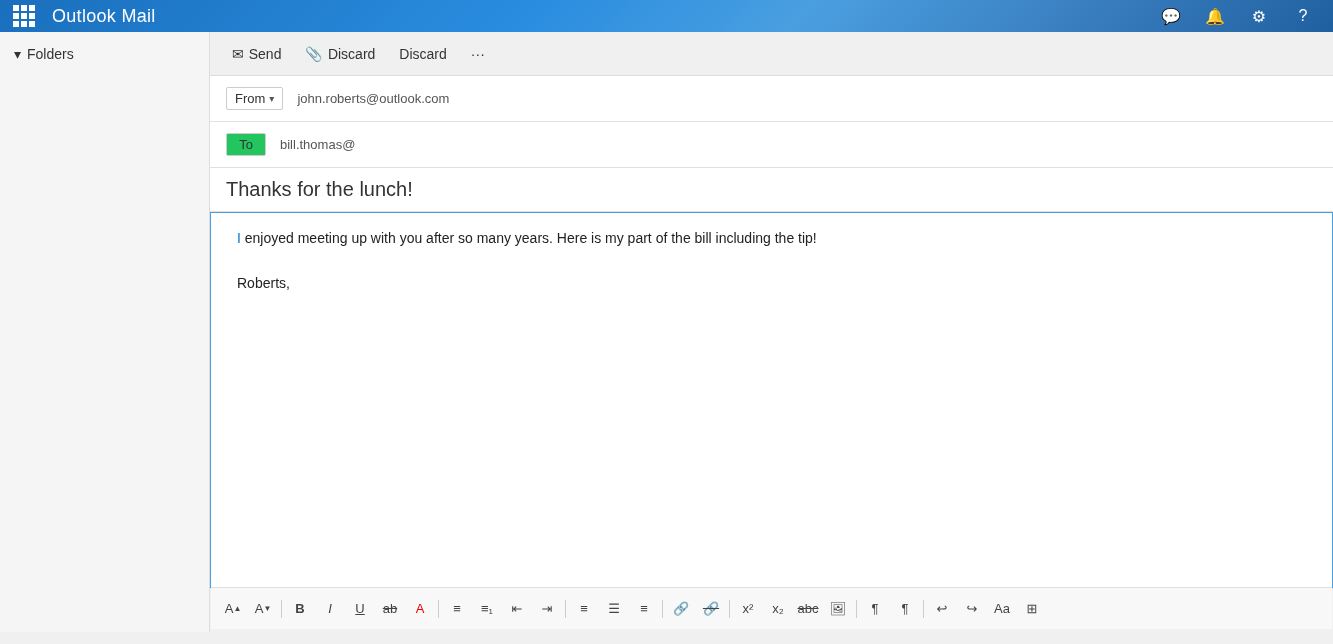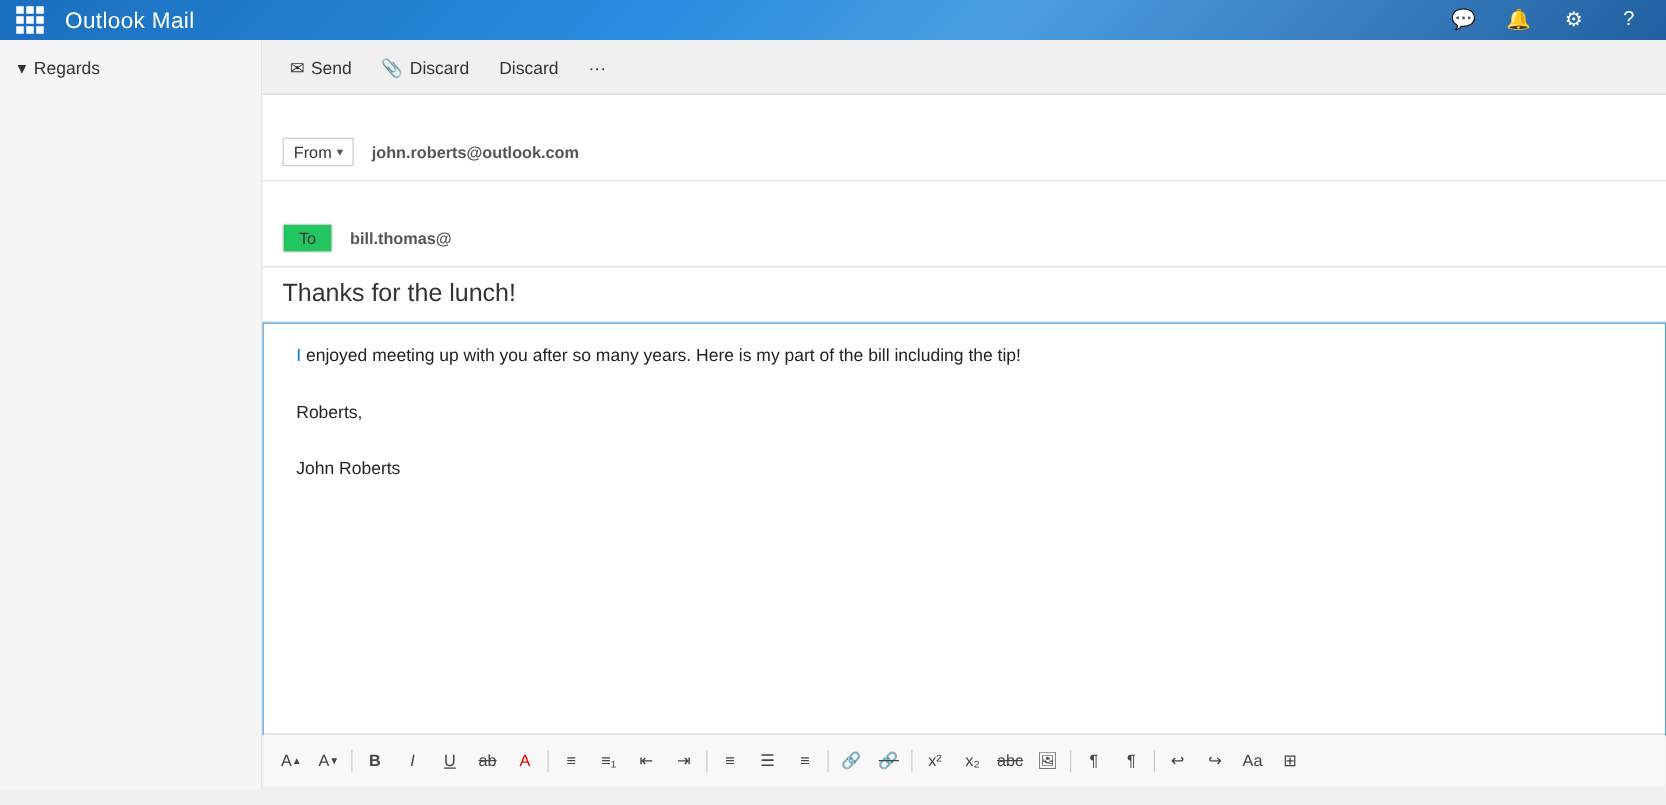--- a/index.html
+++ b/index.html
@@ -127,21 +127,20 @@
       border-radius: 2px;
     }
 
     
     .field-row {
       display: flex;
       align-items: center;
       border-bottom: 1px solid #e0e0e0;
       padding: 0 16px;
       min-height: 46px;
-      margin-top: 23px;
     }
     .field-label-btn {
       border: 1px solid #ccc;
       border-radius: 2px;
       padding: 3px 8px;
       font-size: 13px;
       color: #333;
       cursor: pointer;
       background: white;
       display: flex;
@@ -157,21 +156,20 @@
       color: #333;
       background: #22c55e;
       min-width: 40px;
       text-align: center;
     }
     .field-value {
       padding: 0 14px;
       color: #555;
       font-size: 13px;
       flex: 1;
-      font-weight: bold;
     }
 
     
     .subject-row {
       padding: 10px 16px;
       border-bottom: 1px solid #e0e0e0;
       font-size: 20px;
       color: #333;
     }
 
@@ -303,21 +301,21 @@
     <button class="top-icon-btn">?</button>
   </div>
 </div>
 
 <div class="main-layout">
 
   <div class="sidebar">
     <div class="folders-section">
       <div class="folders-header">
         <span>▾</span>
-        <span>Regards</span>
+        <span>Folders</span>
       </div>
     </div>
   </div>
 
   <div class="compose-area">
 
     <div class="compose-toolbar">
       <button class="toolbar-btn">
         <span>✉</span>
         <span>Send</span>
@@ -352,21 +350,20 @@
     </div>
 
     <div class="email-body-container">
       <div class="email-body">
         <p>
           <span class="highlight-i">I</span><span> enjoyed meeting up with you after so many years. Here is my part of the bill including the tip!</span>
         </p>
         <br>
         <p>Roberts,</p>
         <br>
-        <p>John Roberts</p>
       </div>
 
       <div class="format-toolbar">
         <button class="fmt-btn" title="Increase font size">A<sup style="font-size:8px">▲</sup></button>
         <button class="fmt-btn" title="Decrease font size">A<sub style="font-size:8px">▼</sub></button>
         <div class="fmt-sep"></div>
         <button class="fmt-btn bold">B</button>
         <button class="fmt-btn italic">I</button>
         <button class="fmt-btn underline">U</button>
         <button class="fmt-btn">

